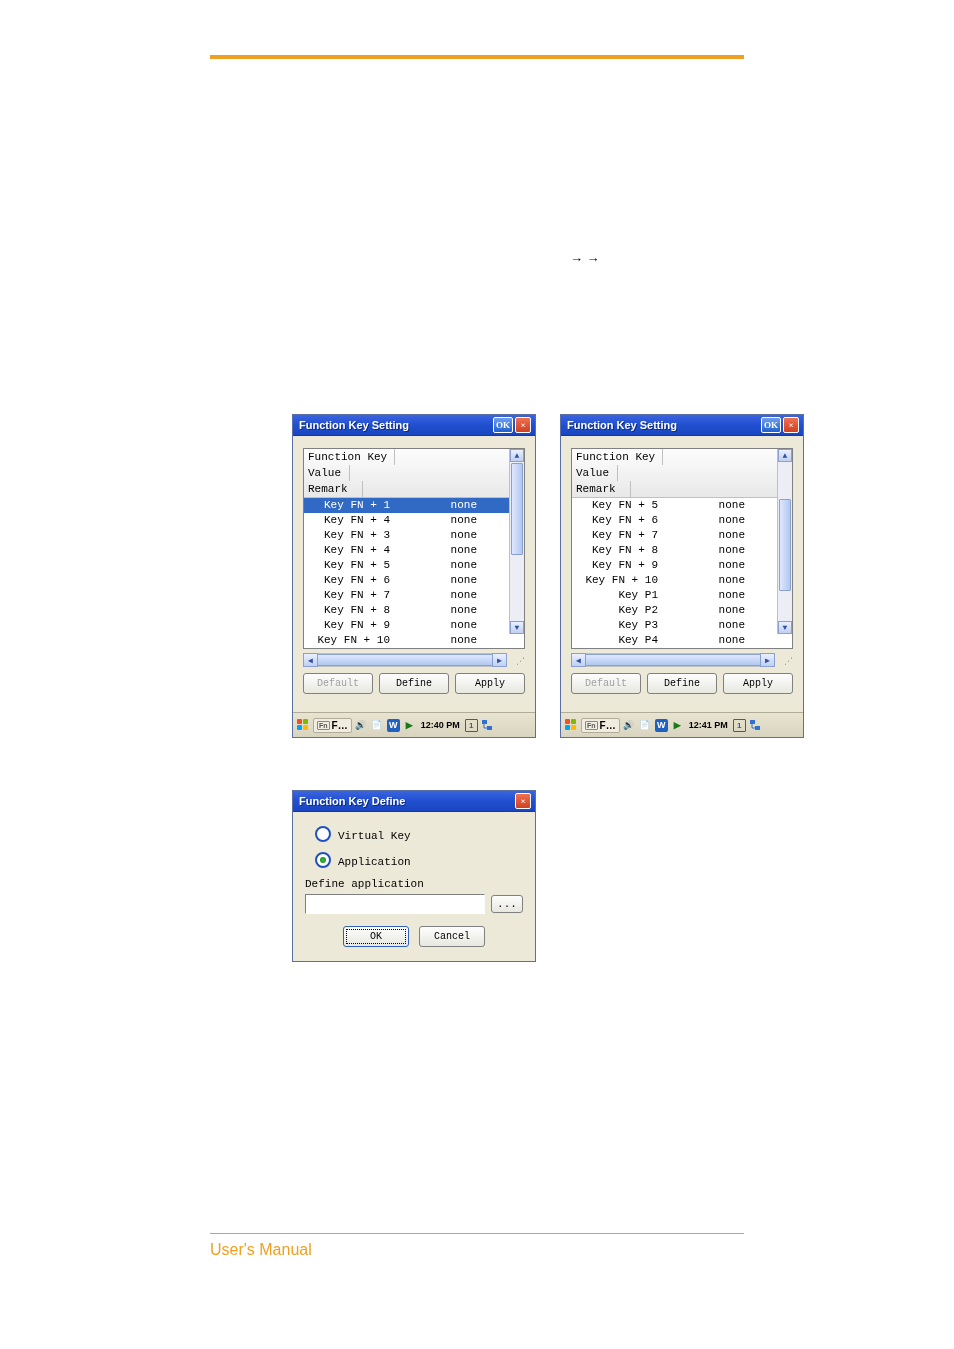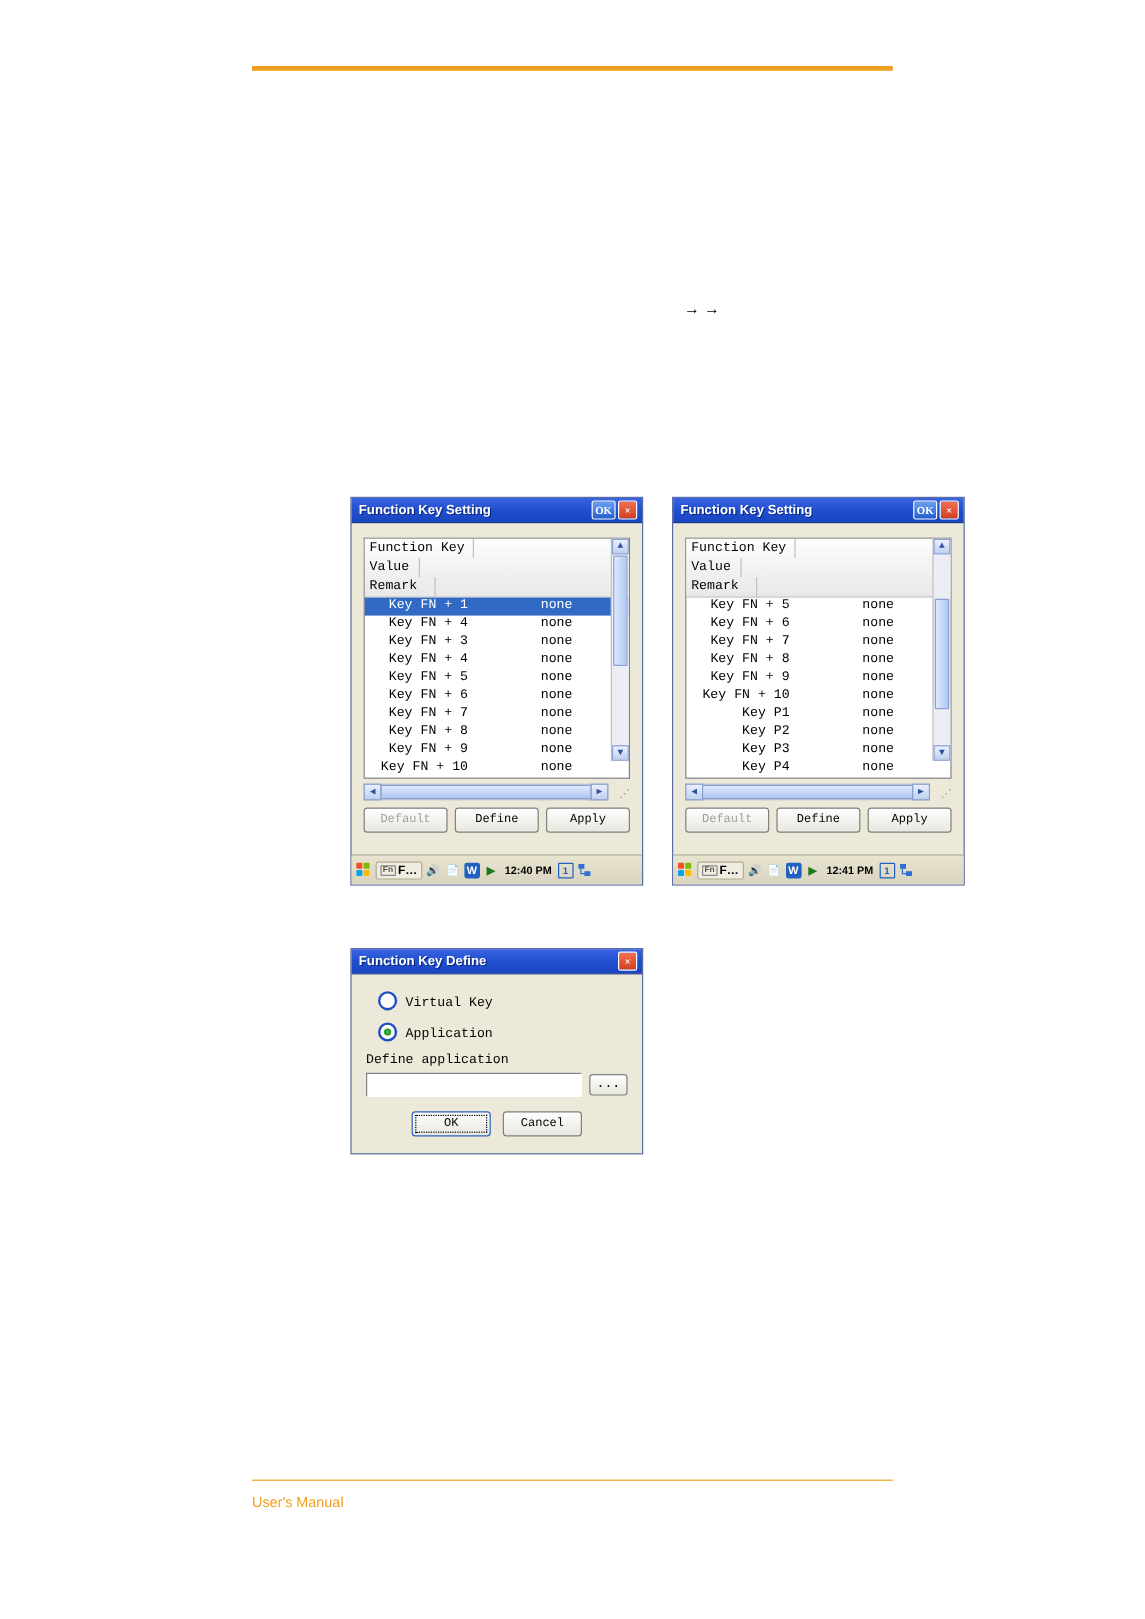--- a/index.html
+++ b/index.html
@@ -29,21 +29,21 @@
     right: 210px;
     bottom: 115px;
     height: 1px;
     background: #f0a020;
   }
   .footer {
     position: absolute;
     left: 210px;
     bottom: 90px;
     color: #f0a020;
-    font-size: 12px;
+    font-size: 16px;
   }
   .arrow-row {
     position: absolute;
     top: 250px;
     left: 570px;
     font-size: 13px;
     letter-spacing: 0px;
   }
   .screens {
     position: absolute;

